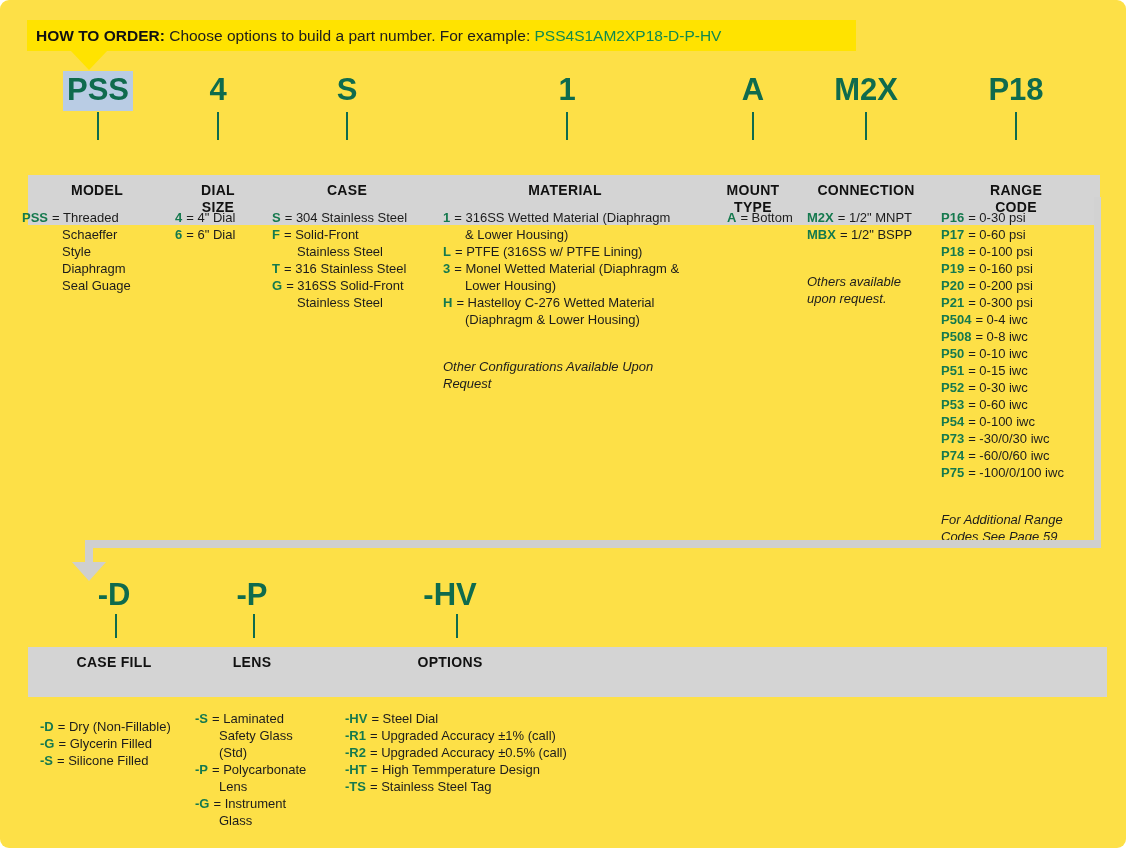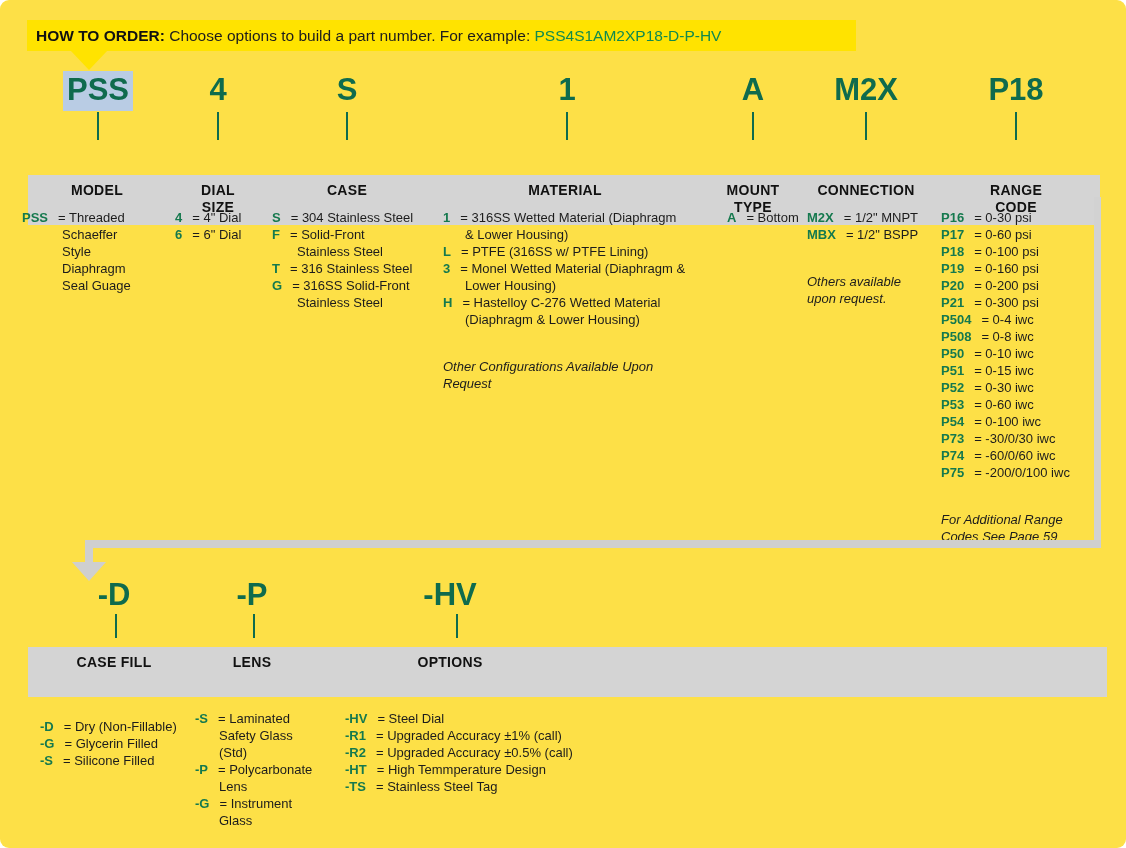--- a/index.html
+++ b/index.html
@@ -28,21 +28,21 @@
   .bar{position:absolute;background:#D4D4D4;}
   #bar1{left:28px;top:147px;width:1072px;height:50px;margin-top:28px;}
   #bar2{left:28px;top:647px;width:1079px;height:50px;}
   .hdr{position:absolute;top:7px;transform:translateX(-50%);font-weight:bold;font-size:14px;
        text-align:center;line-height:17px;white-space:pre-line;letter-spacing:.3px;color:#111;}
 
   
   .col{position:absolute;font-size:13px;line-height:17px;}
   .entry{padding-left:var(--ind,24px);text-indent:calc(var(--ind,24px) * -1);}
   .code{font-weight:bold;color:#15794E;}
-  .desc{white-space:pre-line;margin-left:10px;}
+  .desc{white-space:pre-line;margin-left:4px;}
   .note{font-style:italic;margin-top:30px;white-space:pre-line;}
 
   
   .edge-right{position:absolute;left:1094px;top:197px;width:7px;height:351px;background:#D2D2D2;}
   .arrow-h{position:absolute;left:85px;top:540px;width:1016px;height:8px;background:#CFCFCF;}
   .arrow-v{position:absolute;left:85px;top:540px;width:8px;height:23px;background:#CFCFCF;}
   .arrow-head{position:absolute;left:72px;top:562px;width:0;height:0;
               border-left:17px solid transparent;border-right:17px solid transparent;border-top:19px solid #CFCFCF;}
 </style>
 </head>
@@ -136,21 +136,21 @@
     <div class="entry"><span class="code">P21</span><span class="desc">= 0-300 psi</span></div>
     <div class="entry"><span class="code">P504</span><span class="desc">= 0-4 iwc</span></div>
     <div class="entry"><span class="code">P508</span><span class="desc">= 0-8 iwc</span></div>
     <div class="entry"><span class="code">P50</span><span class="desc">= 0-10 iwc</span></div>
     <div class="entry"><span class="code">P51</span><span class="desc">= 0-15 iwc</span></div>
     <div class="entry"><span class="code">P52</span><span class="desc">= 0-30 iwc</span></div>
     <div class="entry"><span class="code">P53</span><span class="desc">= 0-60 iwc</span></div>
     <div class="entry"><span class="code">P54</span><span class="desc">= 0-100 iwc</span></div>
     <div class="entry"><span class="code">P73</span><span class="desc">= -30/0/30 iwc</span></div>
     <div class="entry"><span class="code">P74</span><span class="desc">= -60/0/60 iwc</span></div>
-    <div class="entry"><span class="code">P75</span><span class="desc">= -200/0/100 iwc</span></div>
+    <div class="entry"><span class="code">P75</span><span class="desc">= -100/0/100 iwc</span></div>
     <div class="note">For Additional Range
 Codes See Page 59</div>
   </div>
 
   <div class="arrow-h"></div>
   <div class="arrow-v"></div>
   <div class="arrow-head"></div>
 
   <div class="bigcode row2" style="left:114px">-D</div>
   <div class="bigcode row2" style="left:252px">-P</div>

